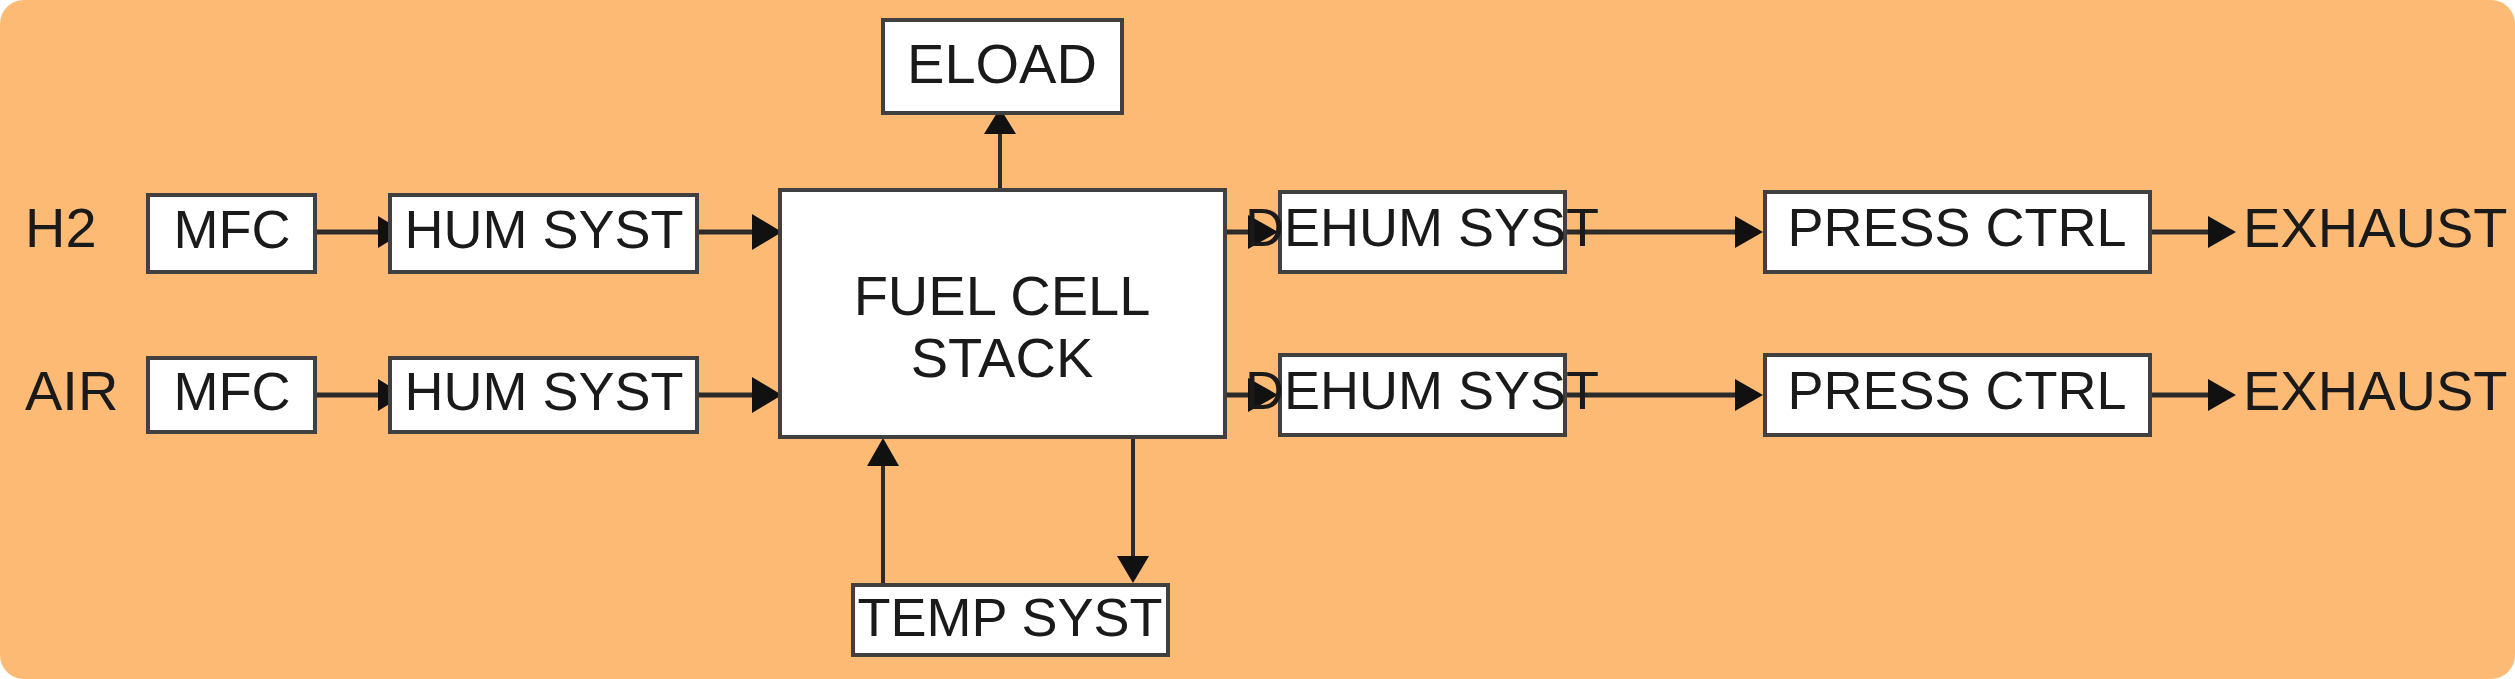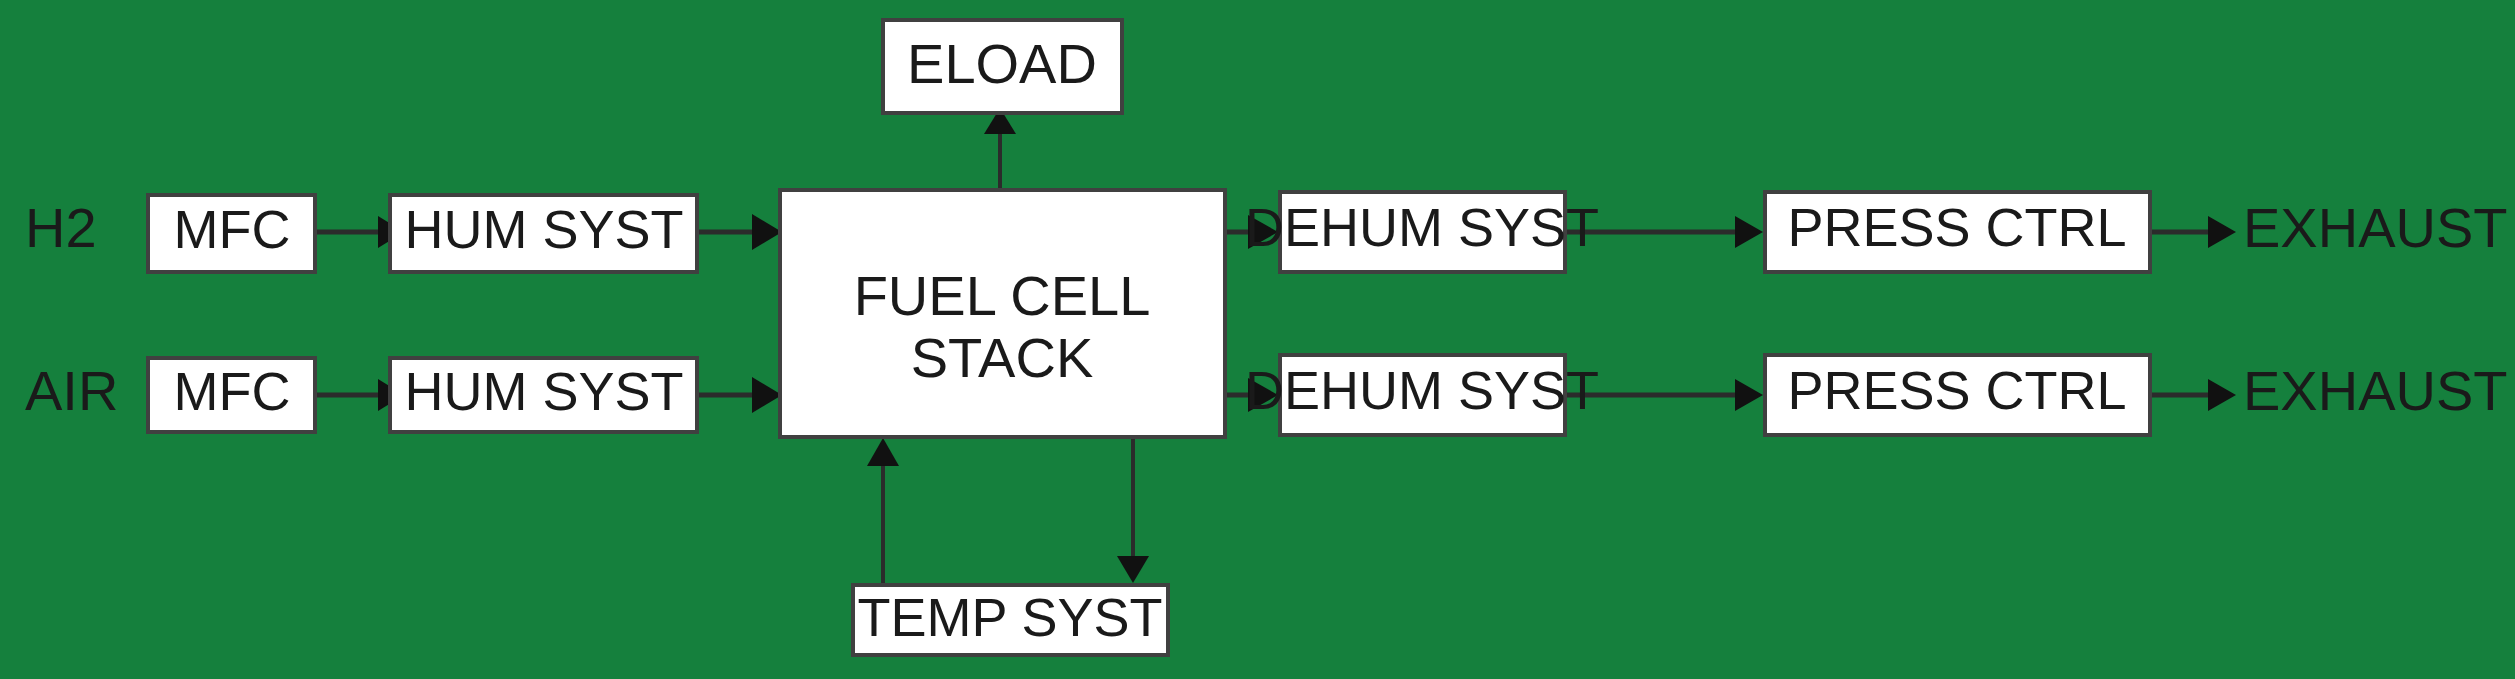--- a/index.html
+++ b/index.html
@@ -8,22 +8,23 @@
     padding: 0;
     background: #ffffff;
   }
   body {
     font-family: "Liberation Sans", sans-serif;
   }
   #diagram-root {
     position: relative;
     width: 2515px;
     height: 679px;
-    background: #15803d;
+    background: #fdba74;
     overflow: hidden;
+    border-radius: 24px;
   }
   svg#flow-svg {
     position: absolute;
     left: 0;
     top: 0;
     width: 2515px;
     height: 679px;
     display: block;
   }
   .node-box {

